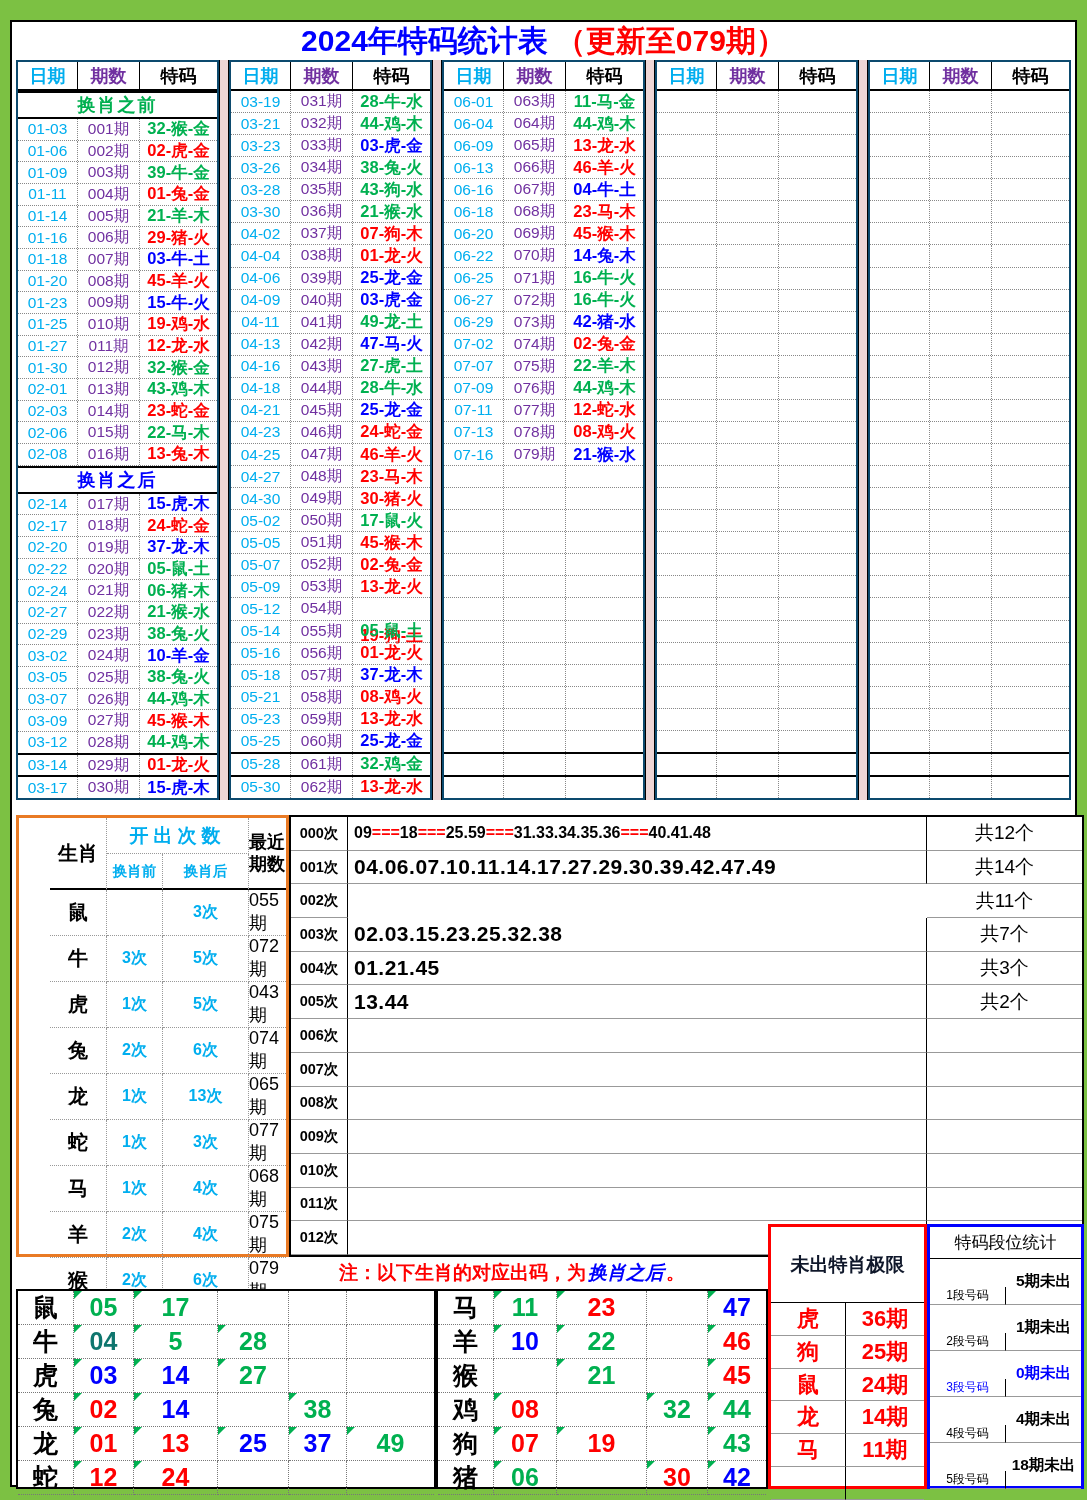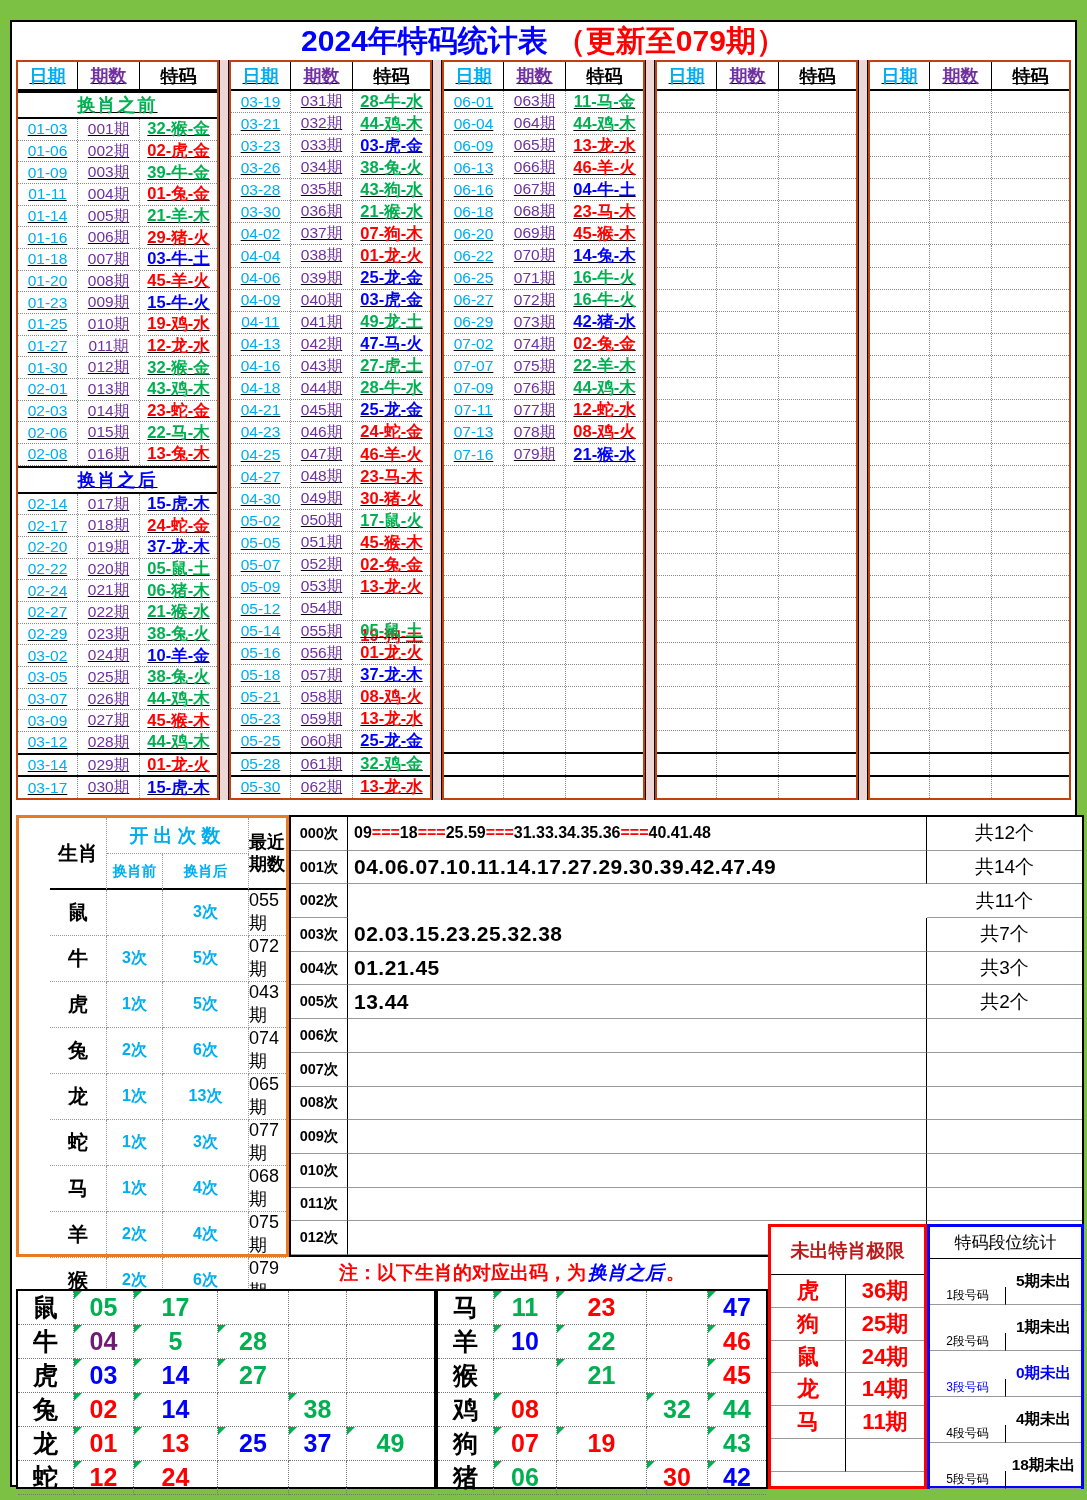--- a/index.html
+++ b/index.html
@@ -10,22 +10,22 @@
   }
   .content{position:absolute;left:10px;top:20px;width:1067px;height:1467px;
     background:#fff;border:2px solid #000;box-sizing:border-box;}
   
   .title{position:absolute;top:0;left:0;width:100%;height:38px;display:flex;
     align-items:center;justify-content:center;font-size:30px;font-weight:bold;white-space:nowrap;}
   .t-main{color:#0000FF;margin-right:8px;}
   .t-upd{color:#FF0000;}
   
   .topwrap{position:absolute;top:38px;left:0;width:100%;height:742px;}
-  .tgroup{position:absolute;top:0;width:203px;height:740px;border:2px solid #c2410c;
-    box-sizing:border-box;display:flex;flex-direction:column;background:#fff;text-decoration:underline;}
+  .tgroup{position:absolute;top:0;width:203px;height:740px;border:2px solid #0c4a6e;
+    box-sizing:border-box;display:flex;flex-direction:column;background:#fff;}
   .pstrip{position:absolute;top:0;width:10px;height:740px;background:#EDD6D6;
     border-left:1.5px solid #000;border-right:1.5px solid #000;box-sizing:border-box;}
   .ghead{display:flex;height:27px;min-height:27px;border-bottom:2px solid #000;}
   .gh{display:flex;align-items:center;justify-content:center;font-weight:bold;font-size:18px;border-right:1px solid #000;box-sizing:border-box;}
   .gh-d{width:60px;color:#00AEEF;}
   .gh-p{width:62px;color:#7030A0;}
   .gh-c{flex:1;border-right:none;color:#000;}
   .grow{display:flex;flex:1;border-bottom:1px dotted #888;min-height:0;box-sizing:border-box;}
   .grow:last-child{border-bottom:none;}
   .gd{width:60px;color:#00AEEF;font-size:15.5px;display:flex;align-items:center;justify-content:center;border-right:1px dotted #888;box-sizing:border-box;}
@@ -71,21 +71,21 @@
   .mz{font-weight:bold;font-size:25px;display:flex;align-items:center;justify-content:center;
     border-right:1px dotted #777;border-bottom:1px dotted #777;box-sizing:border-box;}
   .mc{font-weight:bold;font-size:25px;position:relative;display:flex;align-items:center;justify-content:center;
     border-right:1px dotted #777;border-bottom:1px dotted #777;box-sizing:border-box;}
   .m-last{border-right:none;}
   .tri::before{content:"";position:absolute;left:0;top:0;width:0;height:0;
     border-top:8px solid #00B050;border-right:8px solid transparent;}
   
   .missing{position:absolute;left:756px;top:1202px;width:159px;height:265px;border:3px solid #FF0000;
     box-sizing:border-box;background:#fff;z-index:2;}
-  .mhead{height:48px;display:flex;align-items:center;justify-content:center;color:#b91c1c;
+  .mhead{height:76px;display:flex;align-items:center;justify-content:center;color:#0f172a;
     font-weight:bold;font-size:19px;border-bottom:1px solid #000;box-sizing:border-box;text-align:right;}
   .mgrid{display:grid;grid-template-columns:75px 1fr;grid-template-rows:repeat(6,1fr);height:calc(100% - 62px);}
   .mgz,.mgv{display:flex;align-items:center;justify-content:center;color:#FF0000;font-weight:bold;
     font-size:22px;border-bottom:1px solid #999;box-sizing:border-box;}
   .mgz{border-right:1px solid #000;}
   
   .segbox{position:absolute;left:915px;top:1202px;width:157px;height:265px;border:3px solid #0000FF;
     box-sizing:border-box;background:#fff;z-index:2;}
   .shead{height:32px;display:flex;align-items:center;justify-content:center;font-size:17px;
     border-bottom:1px solid #000;box-sizing:border-box;color:#000;}
@@ -1062,21 +1062,21 @@
   </div>
 
   <div class="mapL">
       <div class="mz" style="grid-area: 1 / 1;">鼠</div>
       <div class="mc tri" style="grid-area: 1 / 2; color: rgb(0, 176, 80);">05</div>
       <div class="mc tri" style="grid-area: 1 / 3; color: rgb(0, 176, 80);">17</div>
       <div class="mc" style="grid-area: 1 / 4;"></div>
       <div class="mc" style="grid-area: 1 / 5;"></div>
       <div class="mc m-last" style="grid-area: 1 / 6;"></div>
       <div class="mz" style="grid-area: 2 / 1;">牛</div>
-      <div class="mc tri" style="grid-area: 2 / 2; color: #701a75;">04</div>
+      <div class="mc tri" style="grid-area: 2 / 2; color: #0f766e;">04</div>
       <div class="mc tri" style="grid-area: 2 / 3; color: rgb(0, 176, 80);">5</div>
       <div class="mc tri" style="grid-area: 2 / 4; color: rgb(0, 176, 80);">28</div>
       <div class="mc" style="grid-area: 2 / 5;"></div>
       <div class="mc m-last" style="grid-area: 2 / 6;"></div>
       <div class="mz" style="grid-area: 3 / 1;">虎</div>
       <div class="mc tri" style="grid-area: 3 / 2; color: rgb(0, 0, 255);">03</div>
       <div class="mc tri" style="grid-area: 3 / 3; color: rgb(0, 0, 255);">14</div>
       <div class="mc tri" style="grid-area: 3 / 4; color: rgb(0, 176, 80);">27</div>
       <div class="mc" style="grid-area: 3 / 5;"></div>
       <div class="mc m-last" style="grid-area: 3 / 6;"></div>

